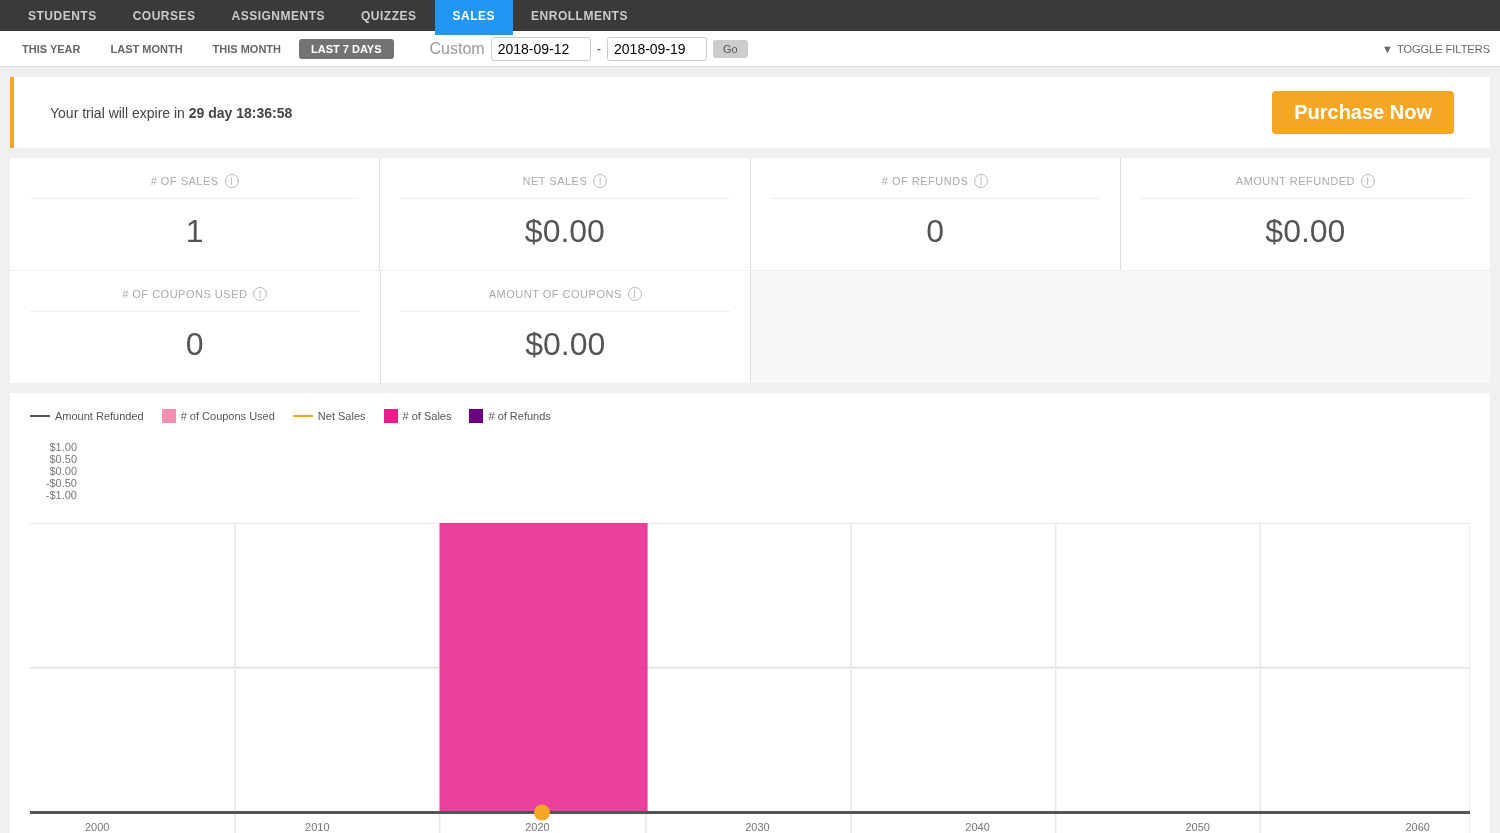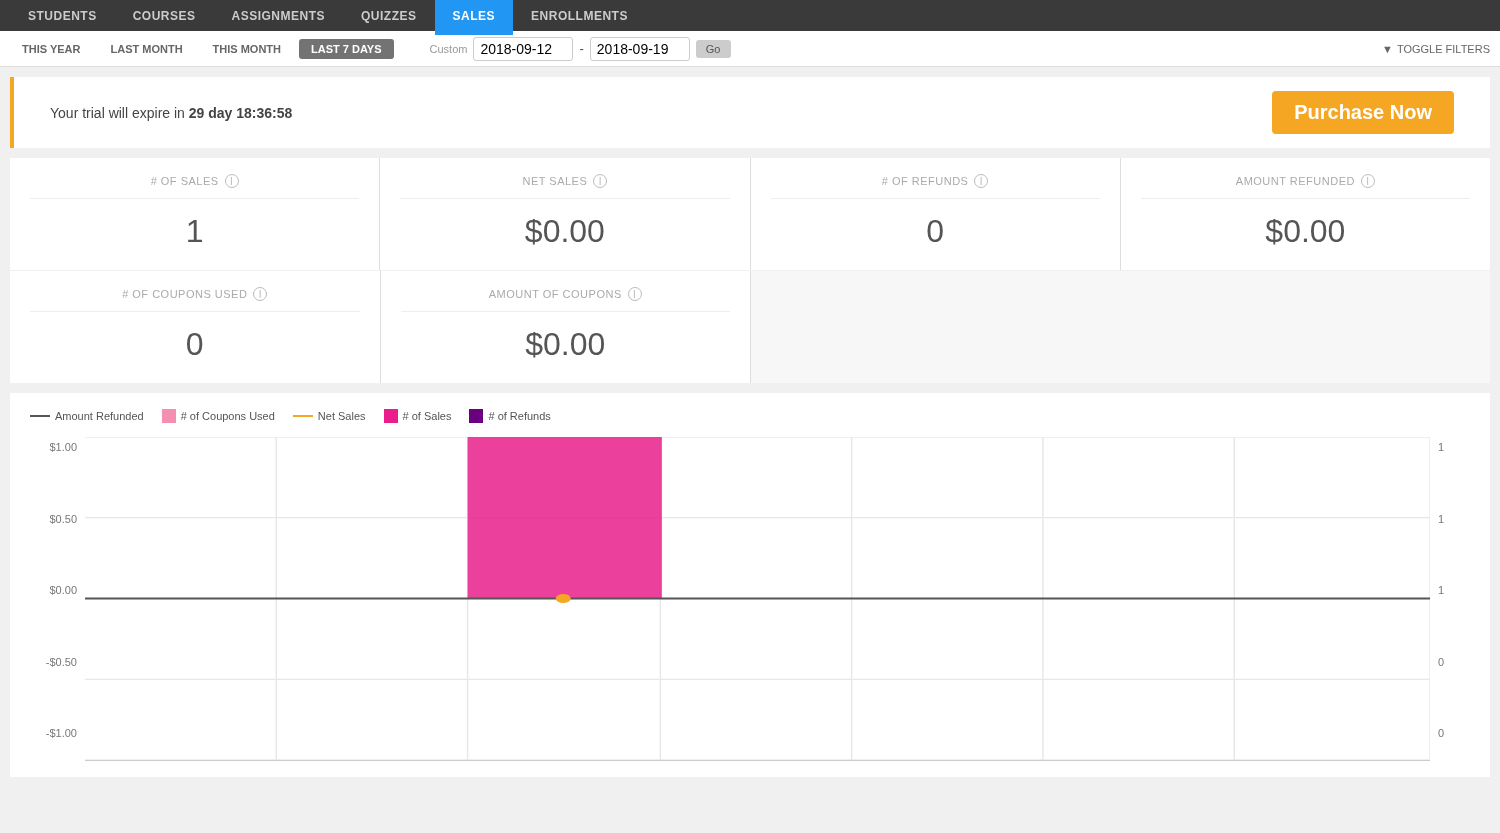--- a/index.html
+++ b/index.html
@@ -47,21 +47,21 @@
       border: none;
       background: none;
       text-transform: uppercase;
     }
     .sub-nav .filter-btn.active {
       background: #737373;
       color: #fff;
       border-radius: 3px;
     }
     .sub-nav .custom-label {
-      font-size: 11px;
+      font-size: 16px;
       color: #999;
       margin-left: 6px;
       padding-left: 24px;
     }
     .sub-nav input[type="text"] {
       border: 1px solid #ccc;
       padding: 3px 6px;
       font-size: 14px;
       border-radius: 3px;
       width: 100px;
@@ -181,22 +181,23 @@
     .legend-line {
       width: 20px;
       height: 2px;
     }
     .legend-box {
       width: 14px;
       height: 14px;
     }
     .chart-wrapper {
       position: relative;
-      height: 324px;
-      display: flex;
+      height: 380px;
+      display: flex;
+      flex-direction: column;
     }
     .y-axis-left {
       width: 55px;
       display: flex;
       flex-direction: column;
       justify-content: space-between;
       font-size: 11px;
       color: #777;
       text-align: right;
       padding-right: 8px;
@@ -380,13 +381,22 @@
     </div>
     <div class="y-axis-right">
       <span>1</span>
       <span>1</span>
       <span>1</span>
       <span>0</span>
       <span>0</span>
     </div>
   </div>
 
+  <div class="x-axis-labels">
+    <span>2000</span>
+    <span>2010</span>
+    <span>2020</span>
+    <span>2030</span>
+    <span>2040</span>
+    <span>2050</span>
+    <span>2060</span>
+  </div>
 </div>
 
 </body></html>

